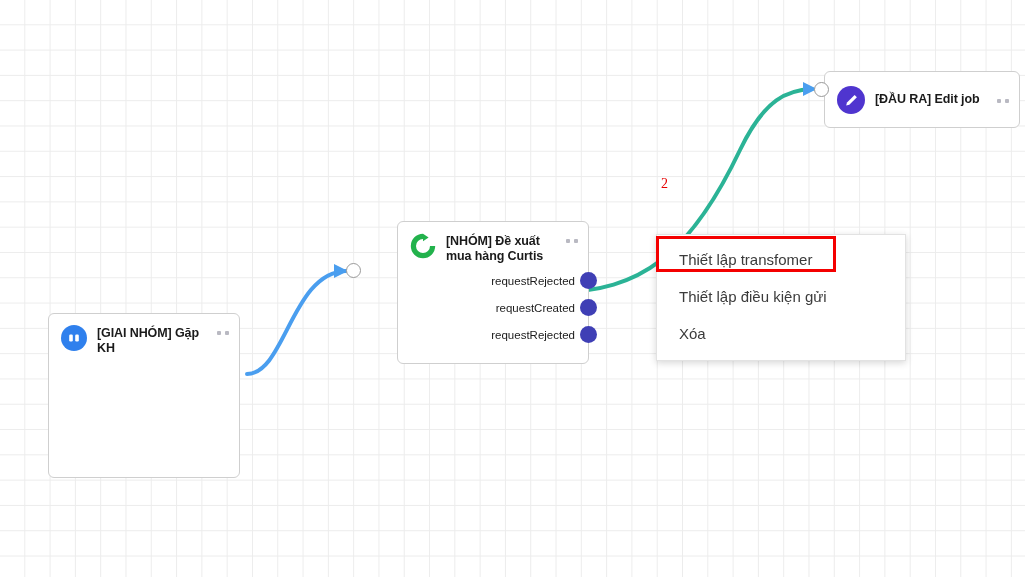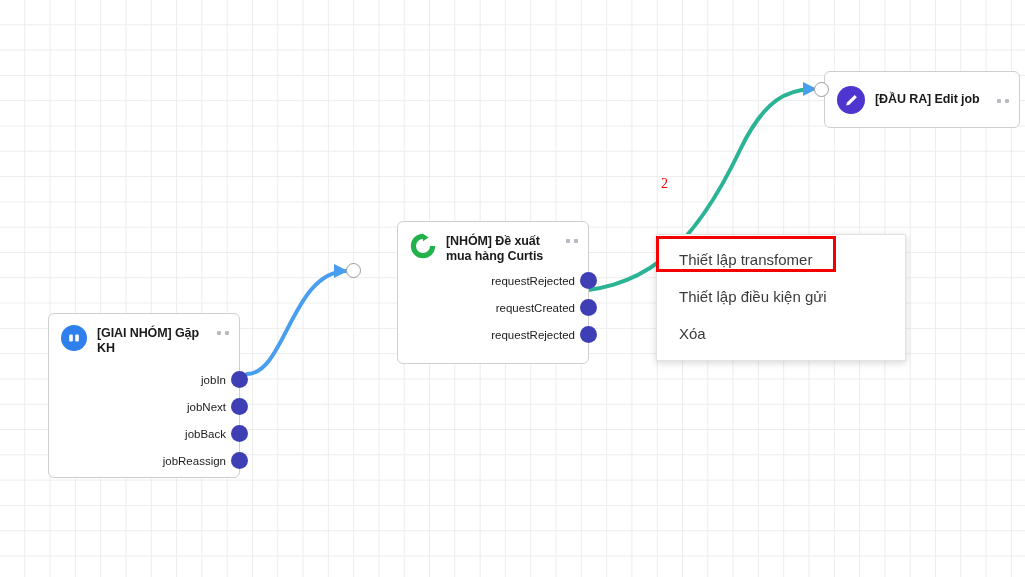--- a/index.html
+++ b/index.html
@@ -170,38 +170,20 @@
         <svg width="14" height="14" viewBox="0 0 14 14" aria-hidden="true">
           <rect x="2.2" y="3.6" width="3.6" height="6.8" rx="1.2" fill="#ffffff"></rect>
           <rect x="8.2" y="3.6" width="3.6" height="6.8" rx="1.2" fill="#ffffff"></rect>
         </svg>
       </span>
       <span class="node-title">[GIAI NHÓM] Gặp KH</span>
       <span class="node-dots">
         <i></i>
           <i></i>
       </span>
-    </div>
-    <div class="ports" style="top:52px;">
-      <div class="port-row">
-        <span class="port-label">jobIn</span>
-        <span class="port-dot"></span>
-      </div>
-      <div class="port-row">
-        <span class="port-label">jobNext</span>
-        <span class="port-dot"></span>
-      </div>
-      <div class="port-row">
-        <span class="port-label">jobBack</span>
-        <span class="port-dot"></span>
-      </div>
-      <div class="port-row">
-        <span class="port-label">jobReassign</span>
-        <span class="port-dot"></span>
-      </div>
     </div>
   </div>
 
   <div class="node" id="group-node" style="left:357px; top:221px; width:192px; height:143px;margin-left:40px;">
     <div class="node-head">
       <span class="node-icon">
         <svg width="26" height="26" viewBox="0 0 26 26" aria-hidden="true">
           <path d="M13 3.4 A9.6 9.6 0 1 0 22.6 13" stroke="#22b24c" stroke-width="5.2" fill="none" stroke-linecap="butt"></path>
           <path d="M13 0.8 L13 8.2 L18.6 4.6 Z" fill="#22b24c"></path>
         </svg>

